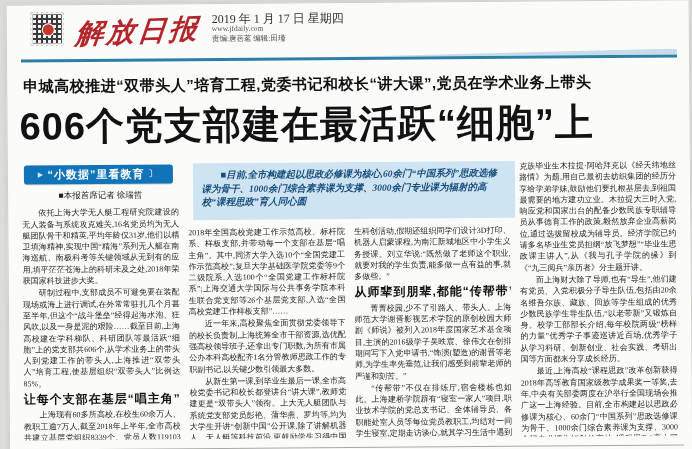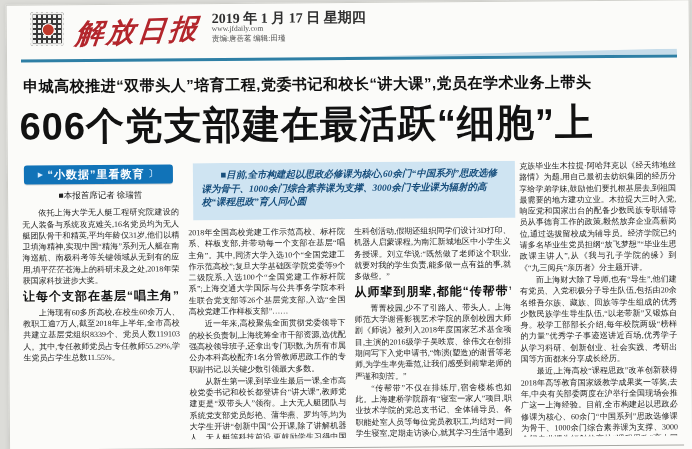--- a/index.html
+++ b/index.html
@@ -20,21 +20,21 @@
       background-image:
         repeating-linear-gradient(0deg,#3a3a3a 0 2px,rgba(255,255,255,0) 2px 5px),
         repeating-linear-gradient(90deg,#3a3a3a 0 2px,#f2f2f0 2px 5px);
       outline:2px solid #f2f2f0;outline-offset:-2px;}
   .qr-dot{position:absolute;left:11px;top:11px;width:11px;height:11px;border-radius:50%;
       background:#c0392b;border:1px solid #fff;}
   .logo{font-size:28px;font-weight:900;font-style:italic;color:#b3262c;
       letter-spacing:3px;margin-top:1px;transform:skewX(-8deg) rotate(-2deg);
       font-family:"Liberation Serif", serif;white-space:nowrap;}
   .mast-info{font-size:7.5px;line-height:10px;color:#4a4a4a;margin-top:3px;}
-  .mast-info .date{font-weight:bold;color:#2f2f2f;font-size:14px;}
+  .mast-info .date{font-weight:normal;color:#2f2f2f;font-size:12px;}
   
   .rule-wrap{position:relative;margin:1px 12px 0 14px;height:9px;}
   .rule-wedge{position:absolute;right:0;top:0;width:52%;height:6px;background:#c6dcea;
       clip-path:polygon(0 100%,100% 0,100% 100%);}
   .rule{position:absolute;left:0;right:0;bottom:0;height:3px;background:#2e7fa5;}
   
   .kicker{margin:15px 16px 0;font-size:15px;font-weight:bold;color:#101010;
       font-family:"Liberation Sans", sans-serif;letter-spacing:.5px;white-space:nowrap;}
   .headline{margin:5px 12px 0;font-size:38px;font-weight:900;color:#121212;
       font-family:"Liberation Sans", sans-serif;letter-spacing:1px;white-space:nowrap;}
@@ -91,20 +91,21 @@
   <div class="body-region">
 
     <div class="col">
       <div class="badge">
         <span class="orn">▸</span>
         <span>“小数据”里看教育</span>
         <span class="orn">〕</span>
       </div>
       <div class="byline">■本报首席记者 徐瑞哲</div>
       <p>依托上海大学无人艇工程研究院建设的无人装备与系统攻克难关,16名党员均为无人艇团队骨干和精英,平均年龄仅31岁,他们以精卫填海精神,实现中国“精海”系列无人艇在南海巡航、南极科考等关键领域从无到有的应用,填平茫茫苍海上的科研未及之处,2018年荣获国家科技进步大奖。</p>
+      <p>研制过程中,支部成员不可避免要在装配现场或海上进行调试,在外常常驻扎几个月甚至半年,但这个“战斗堡垒”经得起海水泡、狂风吹,以及一身是泥的艰险……截至目前,上海高校建在学科梯队、科研团队等最活跃“细胞”上的党支部共606个,从学术业务上的带头人到党建工作的带头人,上海推进“双带头人”培育工程,使基层组织“双带头人”比例达85%。</p>
       <div class="sec-h">让每个支部在基层“唱主角”</div>
       <p>上海现有60多所高校,在校生60余万人、教职工逾7万人,截至2018年上半年,全市高校共建立基层党组织8339个、党员人数119103人。其中,专任教师党员占专任教师55.29%,学生党员占学生总数11.55%。</p>
 
     </div>
 
     <div class="col pad-top">
       <p class="cont">2018年全国高校党建工作示范高校、标杆院系、样板支部,并带动每一个支部在基层“唱主角”。其中,同济大学入选10个“全国党建工作示范高校”;复旦大学基础医学院党委等9个二级院系,入选100个“全国党建工作标杆院系”;上海交通大学国际与公共事务学院本科生联合党支部等26个基层党支部,入选“全国高校党建工作样板支部”……</p>
       <p>近一年来,高校聚焦全面贯彻党委领导下的校长负责制,上海统筹全市干部资源,选优配强高校领导班子,还拿出专门职数,为所有市属公办本科高校配齐1名分管教师思政工作的专职副书记,以关键少数引领最大多数。</p>
       <p>从新生第一课,到毕业生最后一课,全市高校党委书记和校长都登讲台“讲大课”,教师党建更是“双带头人”领衔。上大无人艇团队与系统党支部党员彭艳、蒲华燕、罗均等,均为大学生开讲“创新中国”公开课,除了讲解机器人、无人艇等科技前沿,更鼓励学生习得中国工匠精神,刻苦钻研。</p>
 

